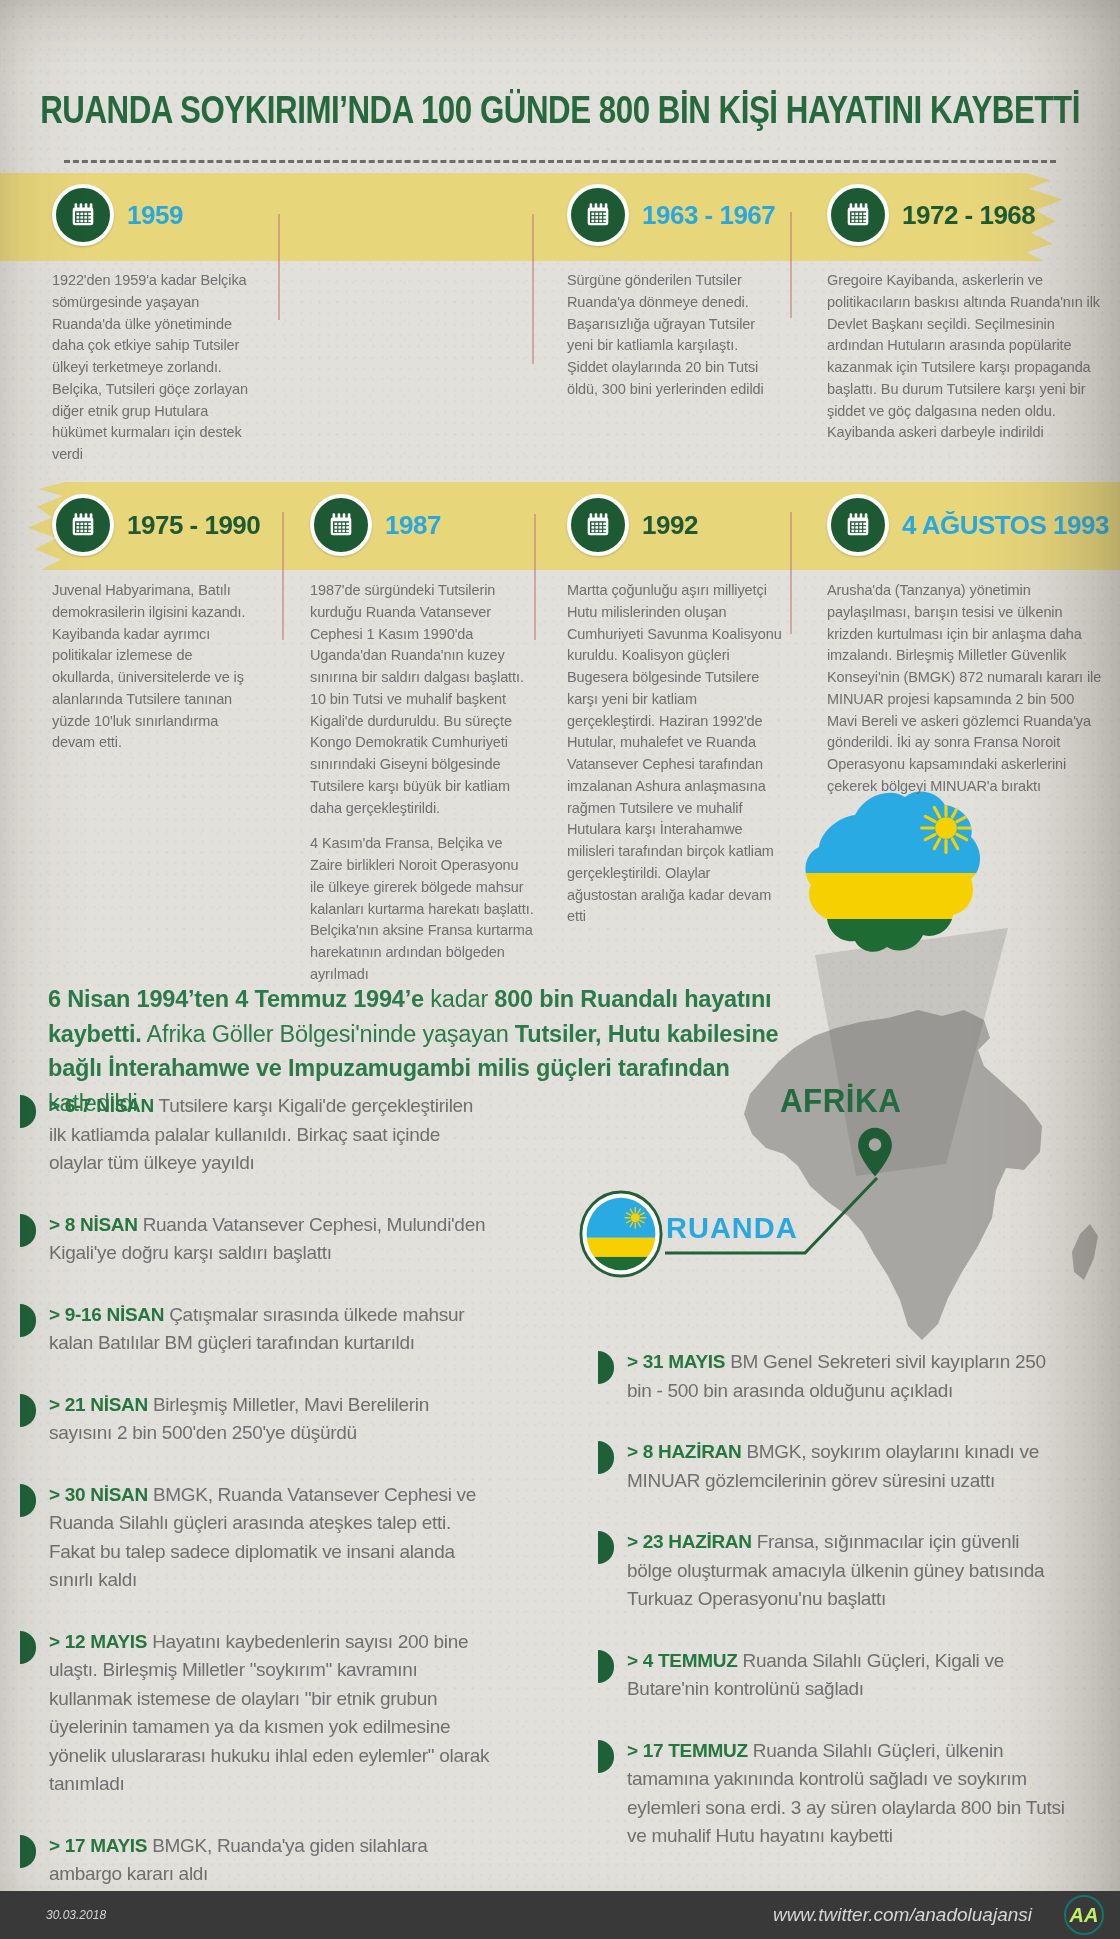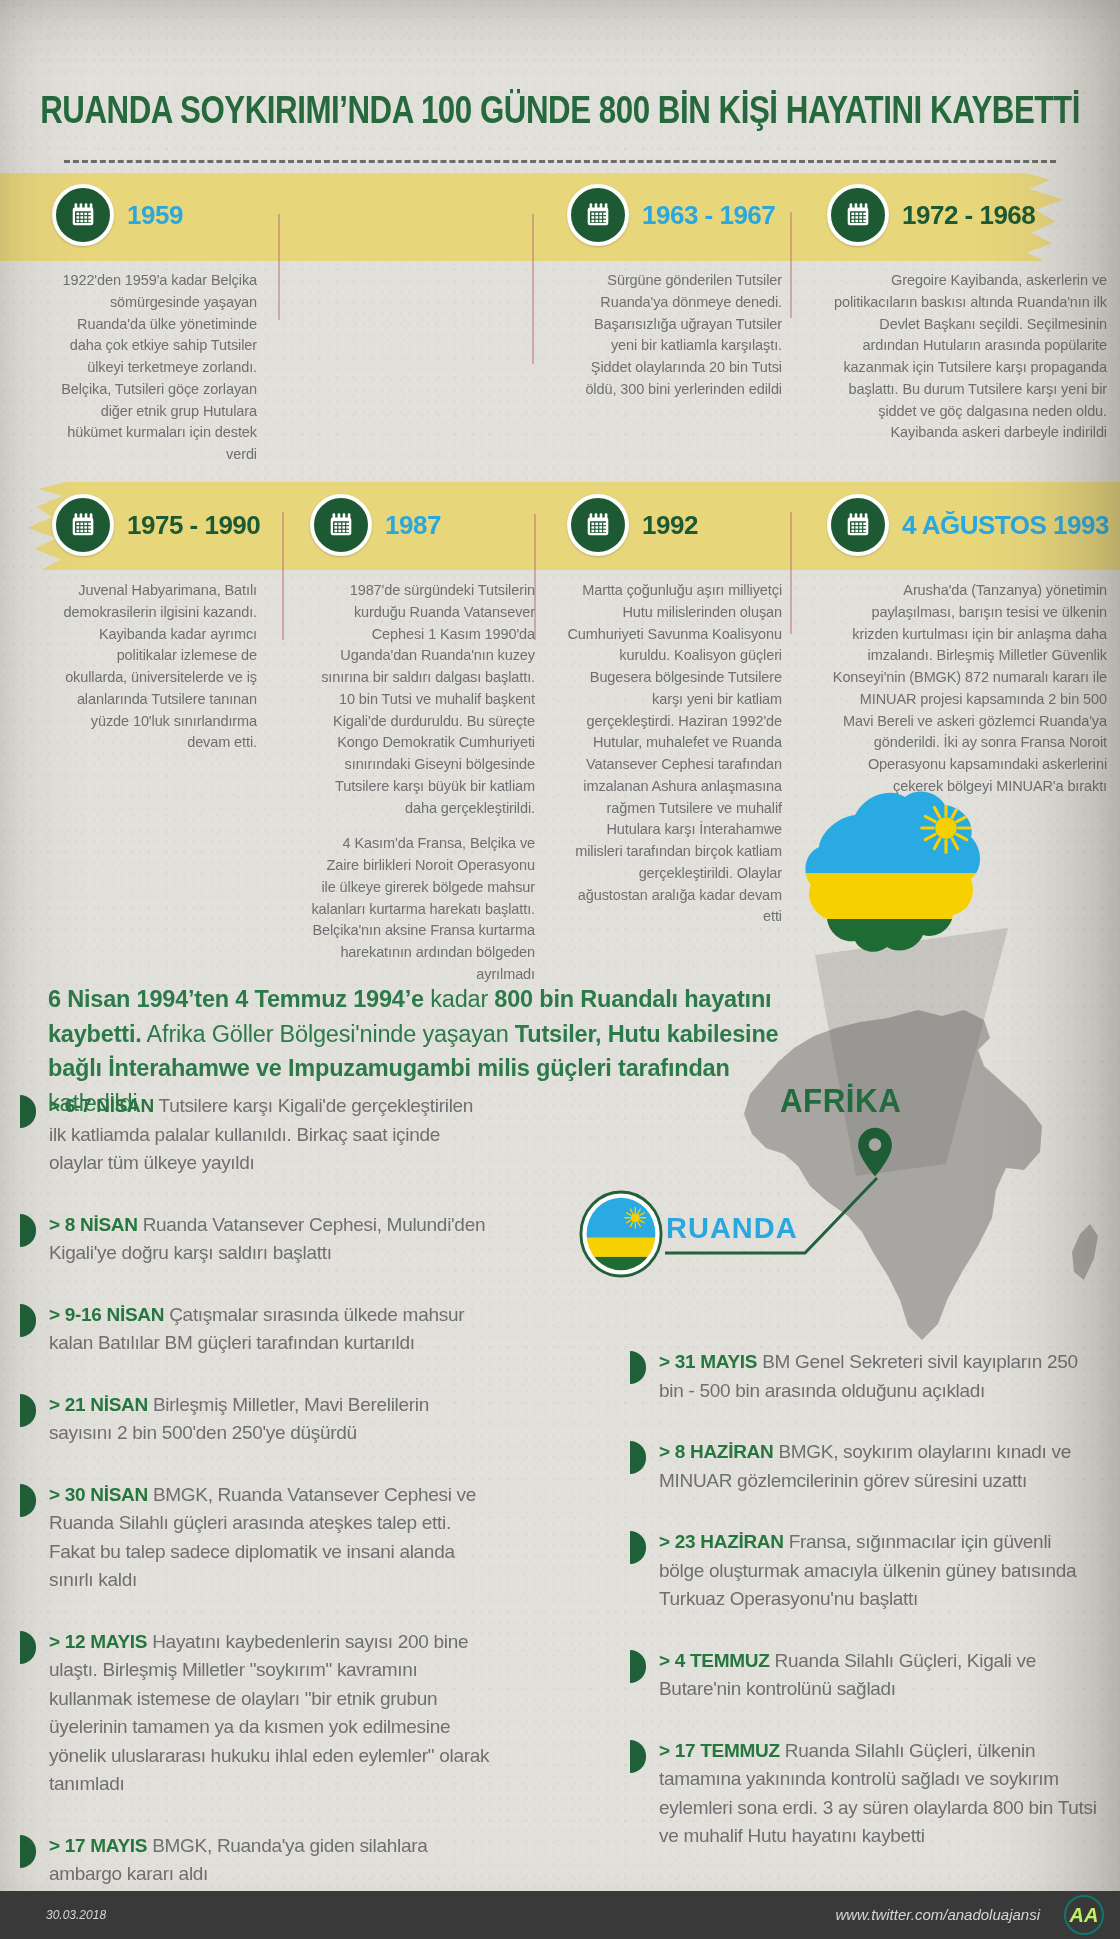--- a/index.html
+++ b/index.html
@@ -21,46 +21,46 @@
   .subtitle{position:absolute;top:234px;left:50%;transform:translateX(-50%) scaleX(.97);white-space:nowrap;
     font-size:26px;font-weight:700;color:#2f9e58;letter-spacing:3px;}
   .band{position:absolute;height:88px;background:#e8d67b;z-index:1;}
   .band1{top:173px;left:0;width:1063px;
     clip-path:polygon(0 0,96.5% 0,98.8% 8%,96.8% 18%,100% 30%,97.4% 42%,99.3% 55%,97% 68%,99% 80%,96.6% 90%,98.2% 100%,0 100%);}
   .band2{top:482px;left:28px;right:0;
     clip-path:polygon(3.4% 0,100% 0,100% 100%,1.2% 100%,3% 88%,.6% 76%,2.6% 64%,0 52%,2.2% 40%,.8% 28%,3.2% 16%,1% 8%);}
   .vdiv{position:absolute;width:2px;background:rgba(192,122,122,.55);z-index:2;}
   .d1{left:278px;top:214px;height:106px}.d2{left:532px;top:214px;height:150px}.d3{left:790px;top:212px;height:106px}
   .d4{left:282px;top:512px;height:128px}.d5{left:534px;top:514px;height:126px}.d6{left:790px;top:512px;height:122px}
-  .cell{position:absolute;z-index:3;text-align:right;}
+  .cell{position:absolute;z-index:3;}
   .r1{top:184px}.r2{top:494px}
   .c1{left:52px;width:205px}.c2{left:310px;width:225px}.c3{left:567px;width:215px}.c4{left:827px;width:280px}
   .cell-head{display:flex;align-items:center;gap:13px;height:62px;}
   .cal-badge{flex:0 0 auto;width:54px;height:54px;background:#1d5a33;border:4px solid #fdfdfb;border-radius:50%;
     display:flex;align-items:center;justify-content:center;box-shadow:0 1px 2px rgba(60,60,50,.25);}
   svg.cal{width:30px;height:30px;display:block;}
   .year{font-size:26px;font-weight:700;letter-spacing:-.5px;white-space:nowrap;}
   .year.blue{color:#29a8e0}.year.green{color:#1d5a33}
   .cell-body{margin-top:24px;font-size:14.5px;line-height:1.5;color:#6f6f72;letter-spacing:-.1px;}
   .cell-body p{margin:0 0 14px 0;}
   .summary{position:absolute;left:48px;top:982px;width:755px;font-size:23.5px;line-height:1.47;color:#2c7a49;letter-spacing:-.2px;z-index:3;}
   .summary .b{font-weight:700;}
   .events{position:absolute;z-index:5;}
   .events-left{left:20px;top:1092px;width:472px;}
-  .events-right{left:630px;top:1348px;width:468px;}
+  .events-right{left:598px;top:1348px;width:468px;}
   .event{position:relative;margin-bottom:33px;}
   .event-marker{position:absolute;left:0;top:3px;width:16px;height:33px;background:#1e6038;border-radius:0 33px 33px 0;}
   .event-body{margin-left:29px;font-size:19px;line-height:1.5;color:#6f6f72;letter-spacing:-.3px;}
   .event-date{font-weight:700;color:#26763f;white-space:nowrap;}
   .map-layer{position:absolute;z-index:2;}
   .afrika-label{position:absolute;left:780px;top:1082px;font-size:33px;font-weight:700;color:#236b3f;letter-spacing:.5px;z-index:6;transform:scaleX(.95);transform-origin:left top;}
   .ruanda-label{position:absolute;left:666px;top:1212px;font-size:29px;font-weight:700;color:#29a8e0;letter-spacing:1px;z-index:6;}
   .footer{position:absolute;left:0;bottom:0;width:100%;height:48px;background:#39393a;color:#d6d6d4;z-index:50;}
   .footer-date{position:absolute;left:46px;top:0;line-height:48px;font-size:12px;font-style:italic;}
-  .footer-url{position:absolute;right:80px;top:0;line-height:48px;font-size:15px;font-style:italic;}
+  .footer-url{position:absolute;right:88px;top:0;line-height:48px;font-size:19px;font-style:italic;}
   .aa-logo{position:absolute;right:16px;top:4px;width:36px;height:36px;border:2px solid #0f766e;border-radius:50%;
     display:flex;align-items:center;justify-content:center;font-weight:700;font-style:italic;font-size:20px;color:#bef264;}
 </style>
 </head>
 <body>
 
 <svg width="0" height="0" style="position:absolute" aria-hidden="true">
   <defs>
     <symbol id="cal" viewBox="0 0 32 32">
       <rect x="5" y="8" width="22" height="19" rx="2.5" fill="#fff"></rect>

